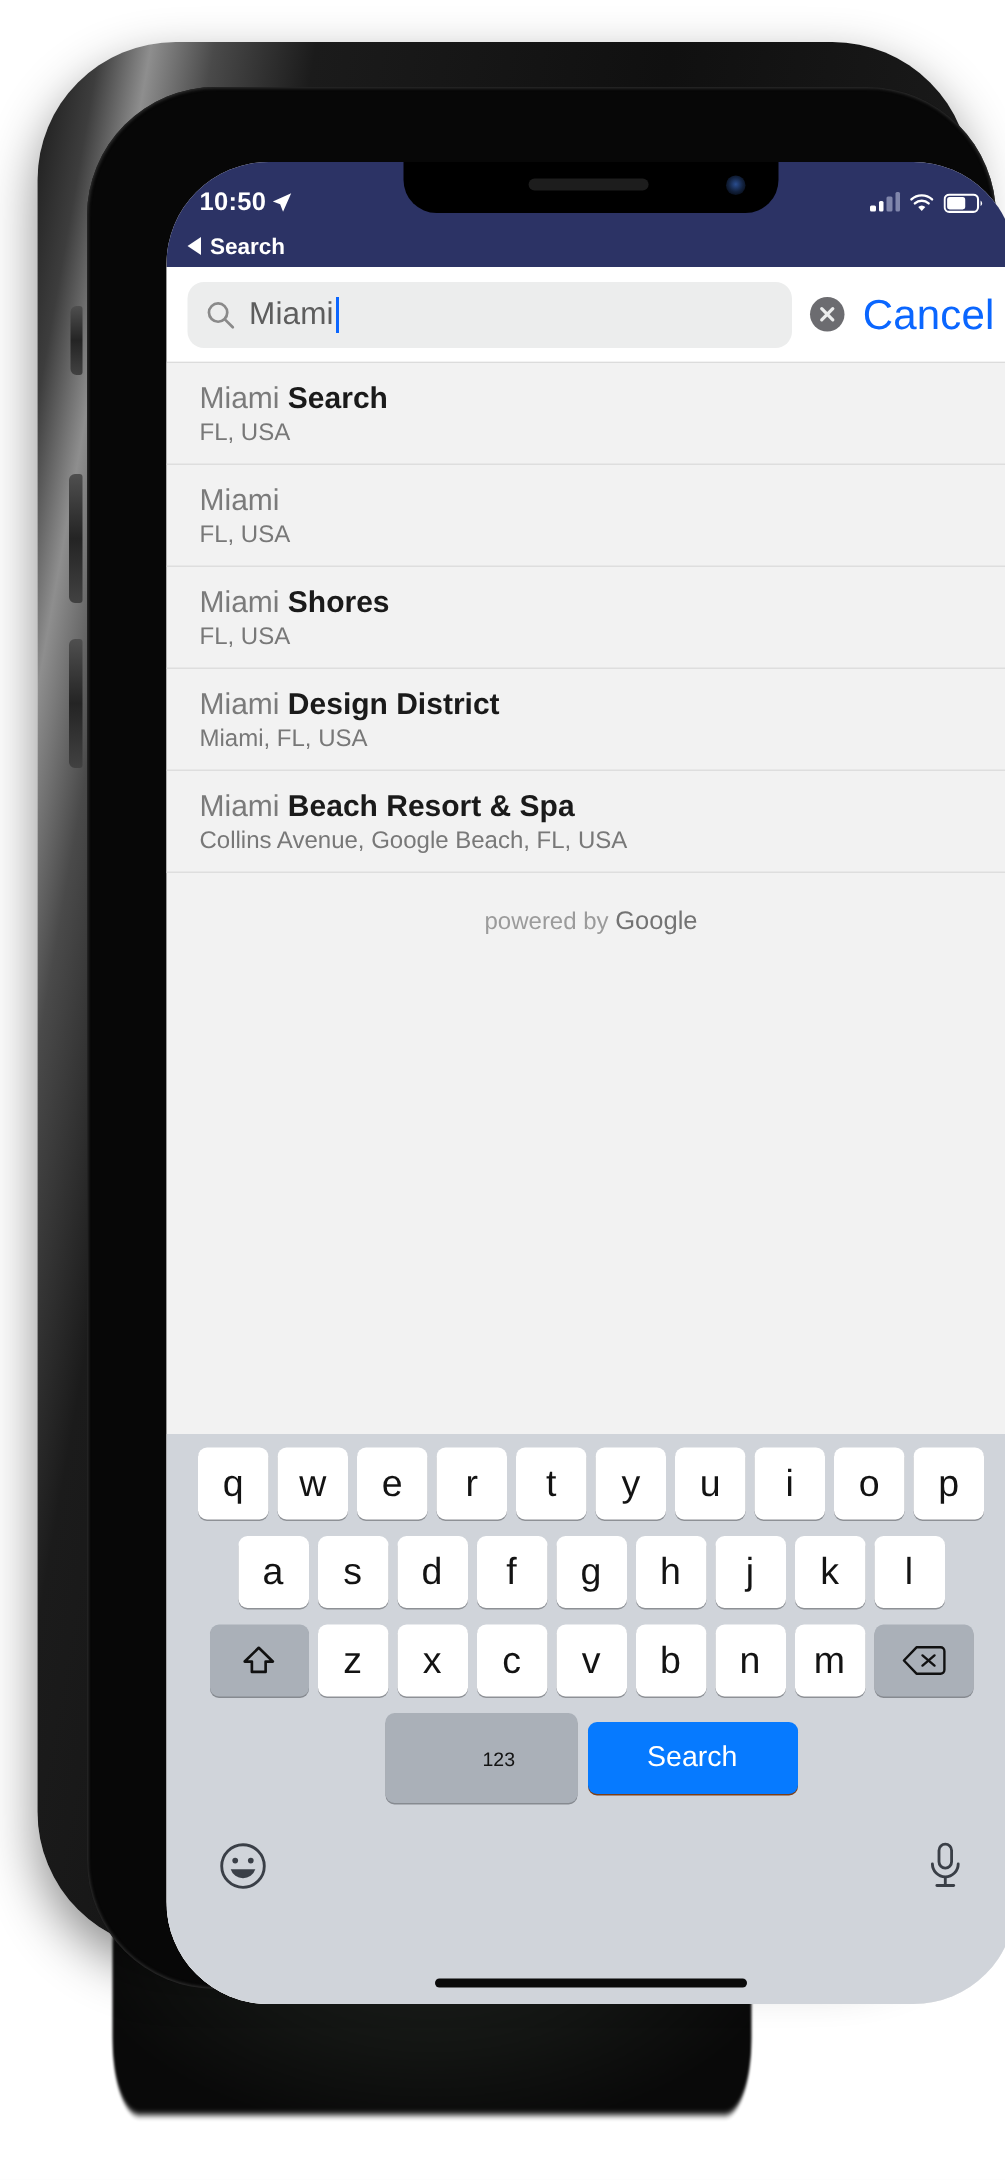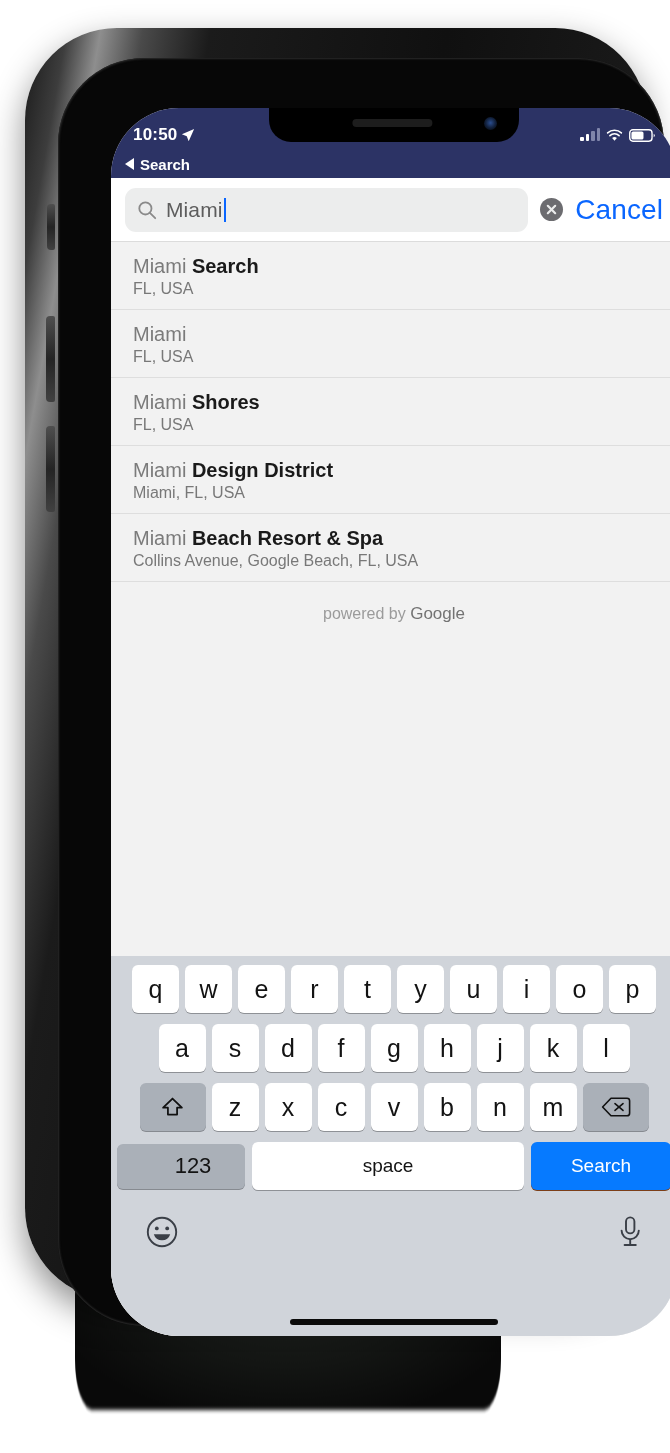--- a/index.html
+++ b/index.html
@@ -184,21 +184,21 @@
   #kb-row-1 .key { width: 47px; }
   #kb-row-2 { padding: 0 26px; }
   #kb-row-2 .key { width: 47px; }
   #kb-row-3 .key.letter { width: 47px; }
   .key.modifier {
     background: #aab0b8; box-shadow: 0 1px 0 #868a90;
     width: 66px;
   }
   #kb-row-3 { gap: 6px; }
   #kb-row-4 { gap: 7px; padding: 0 6px; }
-  #key-123 { width: 128px; height: 45px; font-size: 22px; padding-left: 24px; }
+  #key-123 { width: 128px; height: 60px; font-size: 13px; padding-left: 24px; }
   #key-space { flex: 1; height: 48px; font-size: 19px; }
   #key-search {
     width: 140px; height: 48px; background: #067aff; color: #fff;
     font-size: 19px; box-shadow: 0 1px 0 #7c3f18;
   }
   #kb-bottom-row {
     display: flex; align-items: center; justify-content: space-between;
     padding: 14px 34px 0 34px;
   }
   #home-indicator {
@@ -363,21 +363,20 @@
               <svg width="30" height="22" viewBox="0 0 30 22">
                 <path d="M10 2.2 H26 a2.6 2.6 0 0 1 2.6 2.6 v12.4 a2.6 2.6 0 0 1 -2.6 2.6 H10 L1.6 11 Z" fill="none" stroke="#111" stroke-width="1.6" stroke-linejoin="round"></path>
                 <line x1="14" y1="7.6" x2="22" y2="14.4" stroke="#111" stroke-width="1.6" stroke-linecap="round"></line>
                 <line x1="22" y1="7.6" x2="14" y2="14.4" stroke="#111" stroke-width="1.6" stroke-linecap="round"></line>
               </svg>
             </div>
           </div>
 
           <div class="kb-row" id="kb-row-4">
             <div class="key modifier" id="key-123">123</div>
-            <div class="key" id="key-space">space</div>
             <div class="key" id="key-search">Search</div>
           </div>
 
           <div id="kb-bottom-row">
             <svg width="34" height="34" viewBox="0 0 34 34">
               <circle cx="17" cy="17" r="14.2" fill="none" stroke="#3a3f47" stroke-width="1.9"></circle>
               <circle cx="11.8" cy="13.4" r="1.9" fill="#3a3f47"></circle>
               <circle cx="22.2" cy="13.4" r="1.9" fill="#3a3f47"></circle>
               <path d="M8.8 19.2 a8.6 8.6 0 0 0 16.4 0 Z" fill="#3a3f47"></path>
             </svg>

